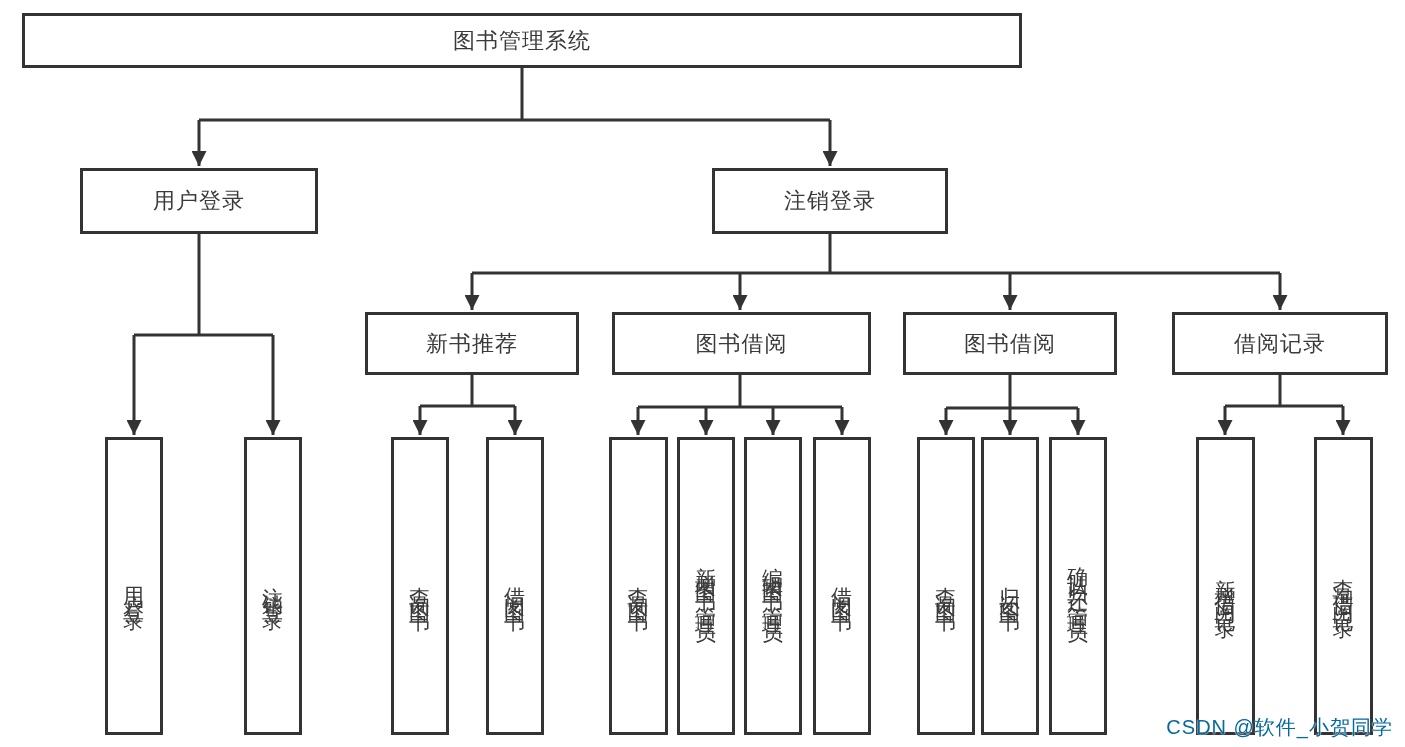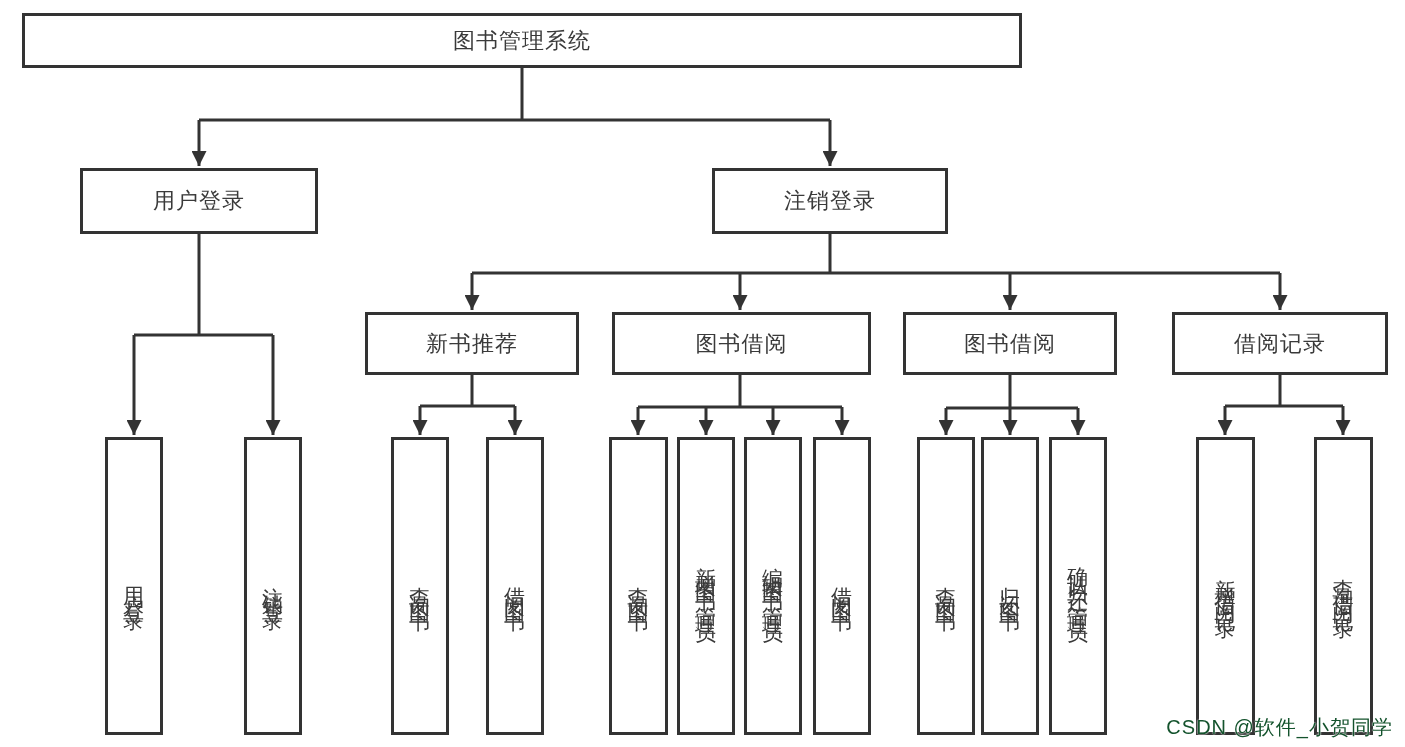--- a/index.html
+++ b/index.html
@@ -11,21 +11,21 @@
   .box{
     position:absolute;box-sizing:border-box;background:#fff;border:3px solid #333;
     display:flex;align-items:center;justify-content:center;
     font-size:22px;color:#3a3a3a;letter-spacing:1px;white-space:nowrap;
   }
   .leaf{
     writing-mode:vertical-rl;text-orientation:mixed;
     font-size:21px;letter-spacing:8px;line-height:1;white-space:normal;
   }
   #watermark{
-    position:absolute;top:714px;right:12px;font-size:20px;color:#14532d;
+    position:absolute;top:714px;right:12px;font-size:20px;color:#0369a1;
     text-shadow:0 0 2px #fff, 0 0 1px #fff;letter-spacing:1px;z-index:5;
   }
 </style>
 </head>
 <body>
 
 <div id="stage">
 
   <svg id="wires" width="1405" height="747" viewBox="0 0 1405 747">
     <defs>

